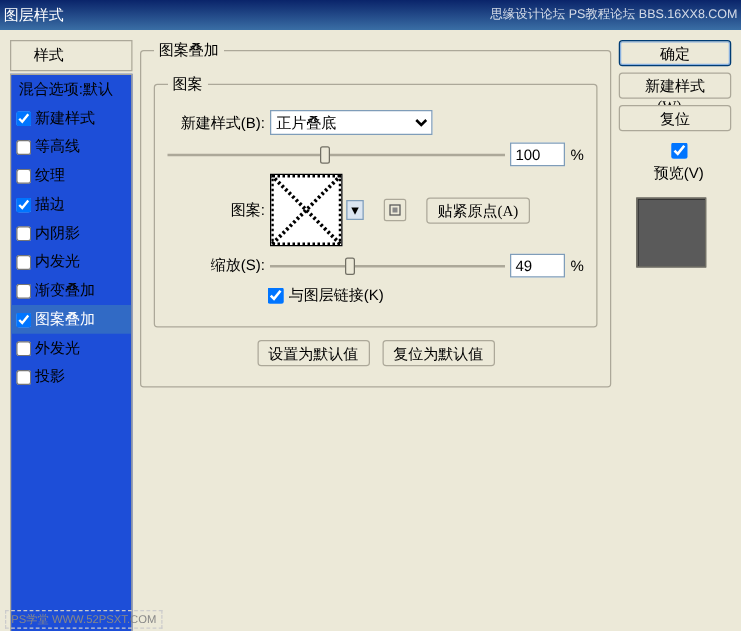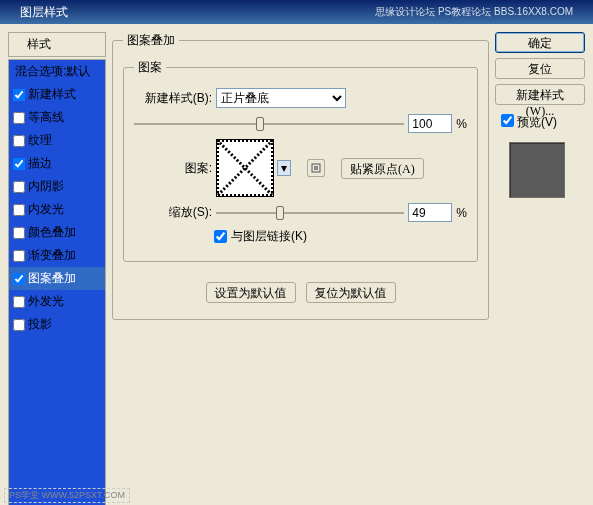--- a/index.html
+++ b/index.html
@@ -1,17 +1,17 @@
 <!DOCTYPE html>
 <html><head>
 <meta charset="utf-8">
 <style>
 * { box-sizing: border-box; margin: 0; padding: 0; }
 body { font-family: "SimSun", "宋体", sans-serif; font-size: 12px; background: #fff; width: 593px; height: 505px; overflow: hidden; }
-.titlebar { background: linear-gradient(to bottom, #0a246a, #3a6ea5); color: #fff; height: 24px; line-height: 24px; padding: 0 20px; display: flex; justify-content: space-between; }
+.titlebar { background: linear-gradient(to bottom, #0a246a, #3a6ea5); color: #fff; height: 24px; line-height: 24px; padding: 0 3px; display: flex; justify-content: space-between; }
 .titlebar .right { font-size: 10px; opacity: 0.8; }
 .dialog-body { display: flex; height: calc(100% - 24px); background: #ece9d8; padding: 8px; gap: 6px; }
 .sidebar { width: 98px; }
 .sidebar-header { background: #ece9d8; border: 1px solid #aca899; padding: 3px 18px; margin-bottom: 2px; }
 .sidebar-list { border: 1px solid #aca899; background: #1d4ed8; height: 453px; overflow: hidden; }
 .sidebar-item { padding: 3px 4px; display: flex; align-items: center; gap: 3px; cursor: pointer; }
 .sidebar-item.blend { padding-left: 6px; }
 .sidebar-item.selected { background: #316ac5; color: #fff; }
 .sidebar-item input[type=checkbox] { width: 12px; height: 12px; }
 .sidebar-item.indent { }
@@ -26,21 +26,21 @@
 input[type=text] { border: 1px solid #7f9db9; height: 19px; font-size: 12px; padding: 0 3px; text-align: left; }
 .slider { flex: 1; height: 18px; position: relative; background: transparent; }
 .slider-track { position: absolute; top: 8px; left: 0; right: 0; height: 2px; background: #aca899; }
 .slider-thumb { position: absolute; top: 2px; width: 8px; height: 14px; background: #ece9d8; border: 1px solid #716f64; border-radius: 2px; }
 .pattern-swatch { width: 58px; height: 58px; border: 1px solid #000; background: #fff; position: relative; cursor: pointer; }
 .pattern-swatch svg { width: 100%; height: 100%; }
 .btn { background: #ece9d8; border: 1px solid #aca899; border-radius: 3px; padding: 2px 8px; font-size: 12px; cursor: pointer; height: 21px; font-family: Liberation Serif, serif; }
 .small-btn { width: 18px; height: 18px; border: 1px solid #aca899; background: #ece9d8; border-radius: 2px; cursor: pointer; display: inline-flex; align-items: center; justify-content: center; }
 .rightcol { width: 90px; display: flex; flex-direction: column; gap: 5px; align-items: stretch; }
 .rightcol .btn { width: 100%; }
-.preview-check { display: flex; align-items: flex-start; gap: 3px; margin: 4px 0 6px 6px; }
+.preview-check { display: flex; align-items: center; gap: 3px; margin: 4px 0 6px 6px; flex-direction: column; }
 .preview-box { width: 56px; height: 56px; border: 1px solid #716f64; background: #5a5a5a; margin-left: 14px; box-shadow: inset 1px 1px 0 #333; }
 .btn.default { border: 1px solid #003c74; box-shadow: 0 0 0 1px #88b0e0 inset; }
 .footer-watermark { position: absolute; bottom: 2px; left: 4px; font-size: 9px; color: #888; border: 1px dashed #ccc; padding: 0 4px; }
 </style>
 </head>
 <body>
 
 <div class="titlebar">
   <span>图层样式</span>
   <span class="right">思缘设计论坛  PS教程论坛  BBS.16XX8.COM</span>
@@ -71,24 +71,20 @@
             <input type="checkbox" checked="" style="">
             <span>描边</span>
           </div>
           <div class="sidebar-item">
             <input type="checkbox" style="">
             <span>内阴影</span>
           </div>
           <div class="sidebar-item">
             <input type="checkbox" style="">
             <span>内发光</span>
-          </div>
-          <div class="sidebar-item">
-            <input type="checkbox" style="">
-            <span>颜色叠加</span>
           </div>
           <div class="sidebar-item">
             <input type="checkbox" style="">
             <span>渐变叠加</span>
           </div>
           <div class="sidebar-item selected">
             <input type="checkbox" checked="" style="">
             <span>图案叠加</span>
           </div>
           <div class="sidebar-item">
@@ -156,31 +152,31 @@
             <input type="text" style="width: 44px;" value="49">
             <span>%</span>
           </div>
 
           <div class="row" style="padding-left:80px">
             <input type="checkbox" checked="" style="">
             <span>与图层链接(K)</span>
           </div>
         </fieldset>
 
-        <div class="row" style="justify-content:center;gap:10px;margin-top:20px">
+        <div class="row" style="justify-content:center;gap:10px;margin-top:10px">
           <button class="btn">设置为默认值</button>
           <button class="btn">复位为默认值</button>
         </div>
       </fieldset>
     </div>
 
     <div class="rightcol">
       <button class="btn default">确定</button>
+      <button class="btn">新建样式(W)...</button>
       <button class="btn">复位</button>
-      <button class="btn">新建样式(W)...</button>
       <div class="preview-check">
         <input type="checkbox" checked="" style="">
         <span>预览(V)</span>
       </div>
       <div class="preview-box"></div>
     </div>
   </div>
 </div>
 
 <div class="footer-watermark">PS学堂  WWW.52PSXT.COM</div>

